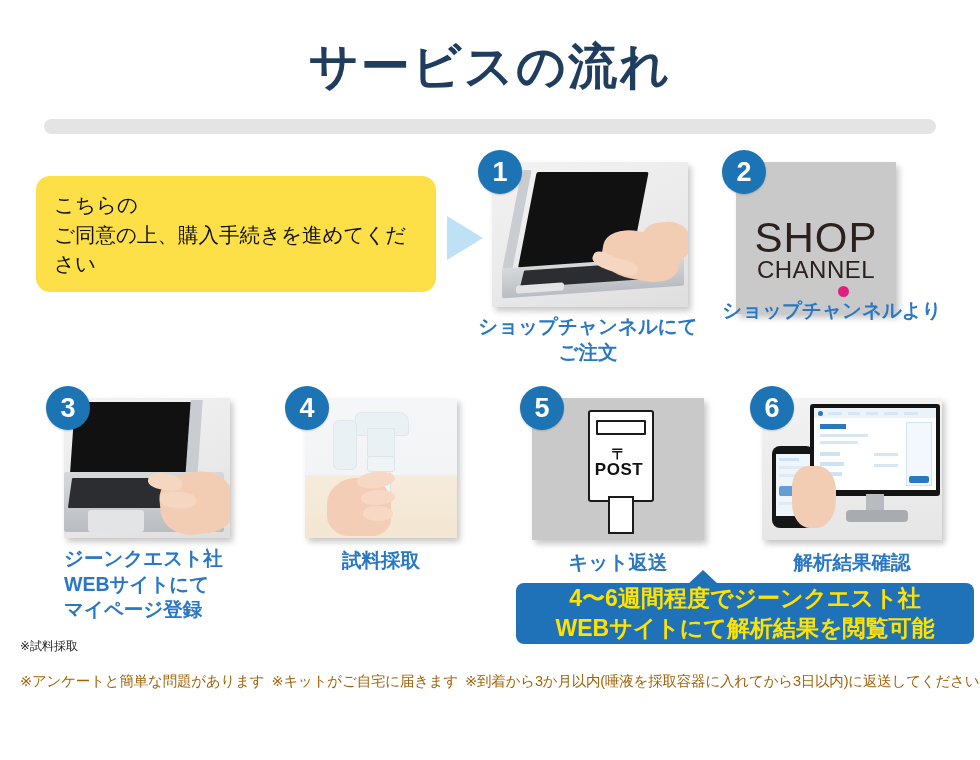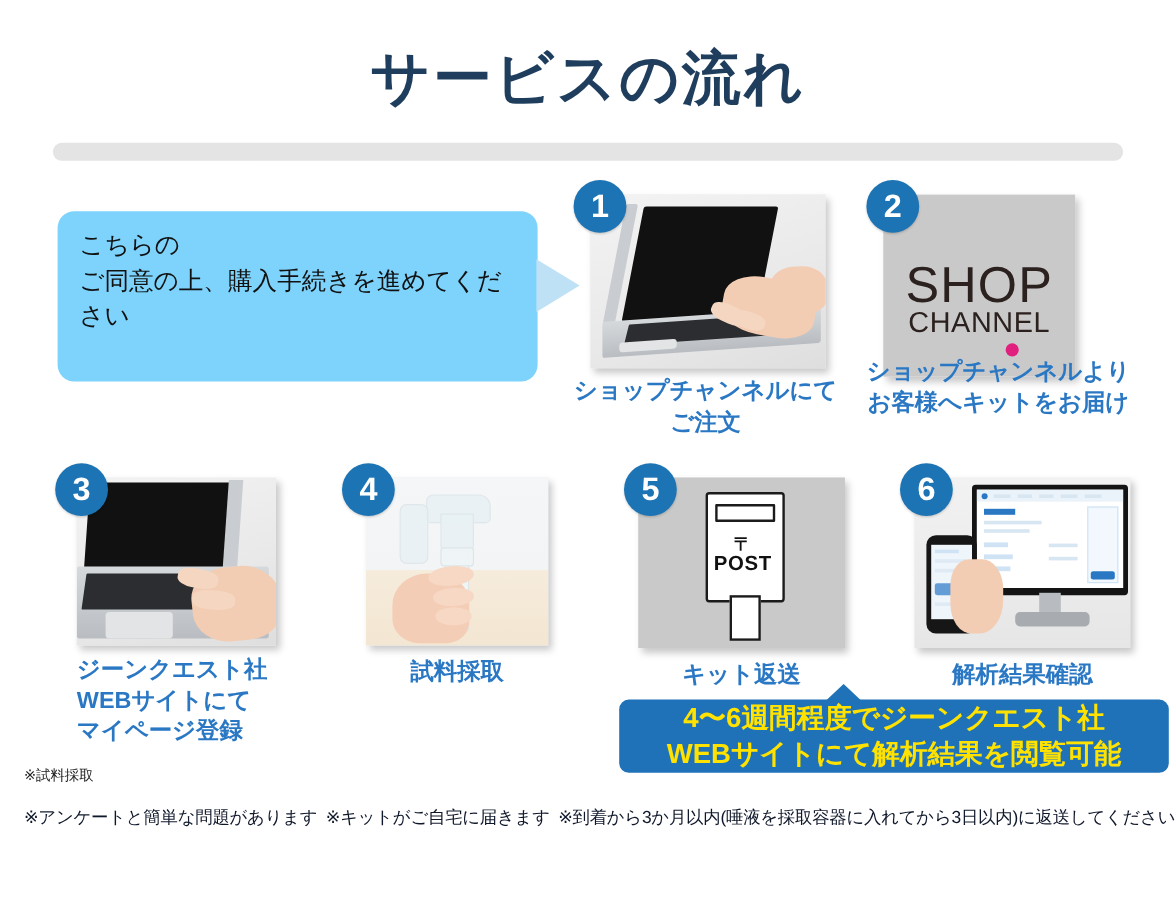--- a/index.html
+++ b/index.html
@@ -24,23 +24,23 @@
   }
   .divider{
     position:absolute;left:44px;top:119px;
     width:892px;height:15px;
     background:#e4e4e4;
     border-radius:8px;
   }
 
   
   .bubble{
-    position:absolute;left:48px;top:176px;
-    width:400px;height:142px;
-    background:#7dd3fc;
+    position:absolute;left:36px;top:176px;
+    width:400px;height:116px;
+    background:#fde047;
     border-radius:14px;
   }
   .bubble-tail{
     position:absolute;left:447px;top:216px;
     width:0;height:0;
     border-top:22px solid transparent;
     border-bottom:22px solid transparent;
     border-left:36px solid #bfe1f5;
   }
   .bubble-text{
@@ -164,21 +164,21 @@
   }
 
   
   .note-small{
     position:absolute;left:20px;top:638px;
     font-size:12px;color:#222222;
   }
   .note-line{
     position:absolute;left:20px;top:672px;
     width:955px;
-    font-size:14.5px;color:#0f172a;
+    font-size:14.5px;color:#a16207;
     white-space:nowrap;
     letter-spacing:-0.2px;
   }
   .note-line span{margin-right:7px;}
 </style>
 </head>
 <body>
 
 <div class="page">
 
@@ -222,21 +222,20 @@
         <div class="sc-logo">
           <div class="sc-shop">SHOP</div>
           <div class="sc-dot" style="left:102px;top:72px;"></div>
           <div class="sc-channel">CHANNEL</div>
         </div>
       </div>
     </div>
     <div class="badge" style="left:0px;top:0px;">2</div>
     <div class="caption" style="left:-18px;top:148px;width:256px;">
       <div>ショップチャンネルより</div>
-      <div>お客様へキットをお届け</div>
     </div>
   </div>
 
   <div class="step" style="left:46px;top:386px;width:220px;height:240px;">
     <div class="thumb" style="width:166px;height:140px;left:18px;top:12px;">
       <div class="art">
         <div class="lap-bg"></div>
         <div class="lap-screen" style="left:6px;top:4px;width:122px;height:72px;transform:skewX(-4deg);border-radius:2px;"></div>
         <div class="lap-screen-edge" style="left:124px;top:2px;width:12px;height:78px;transform:skewX(-4deg);"></div>
         <div class="lap-base" style="left:0px;top:74px;width:160px;height:60px;"></div>

